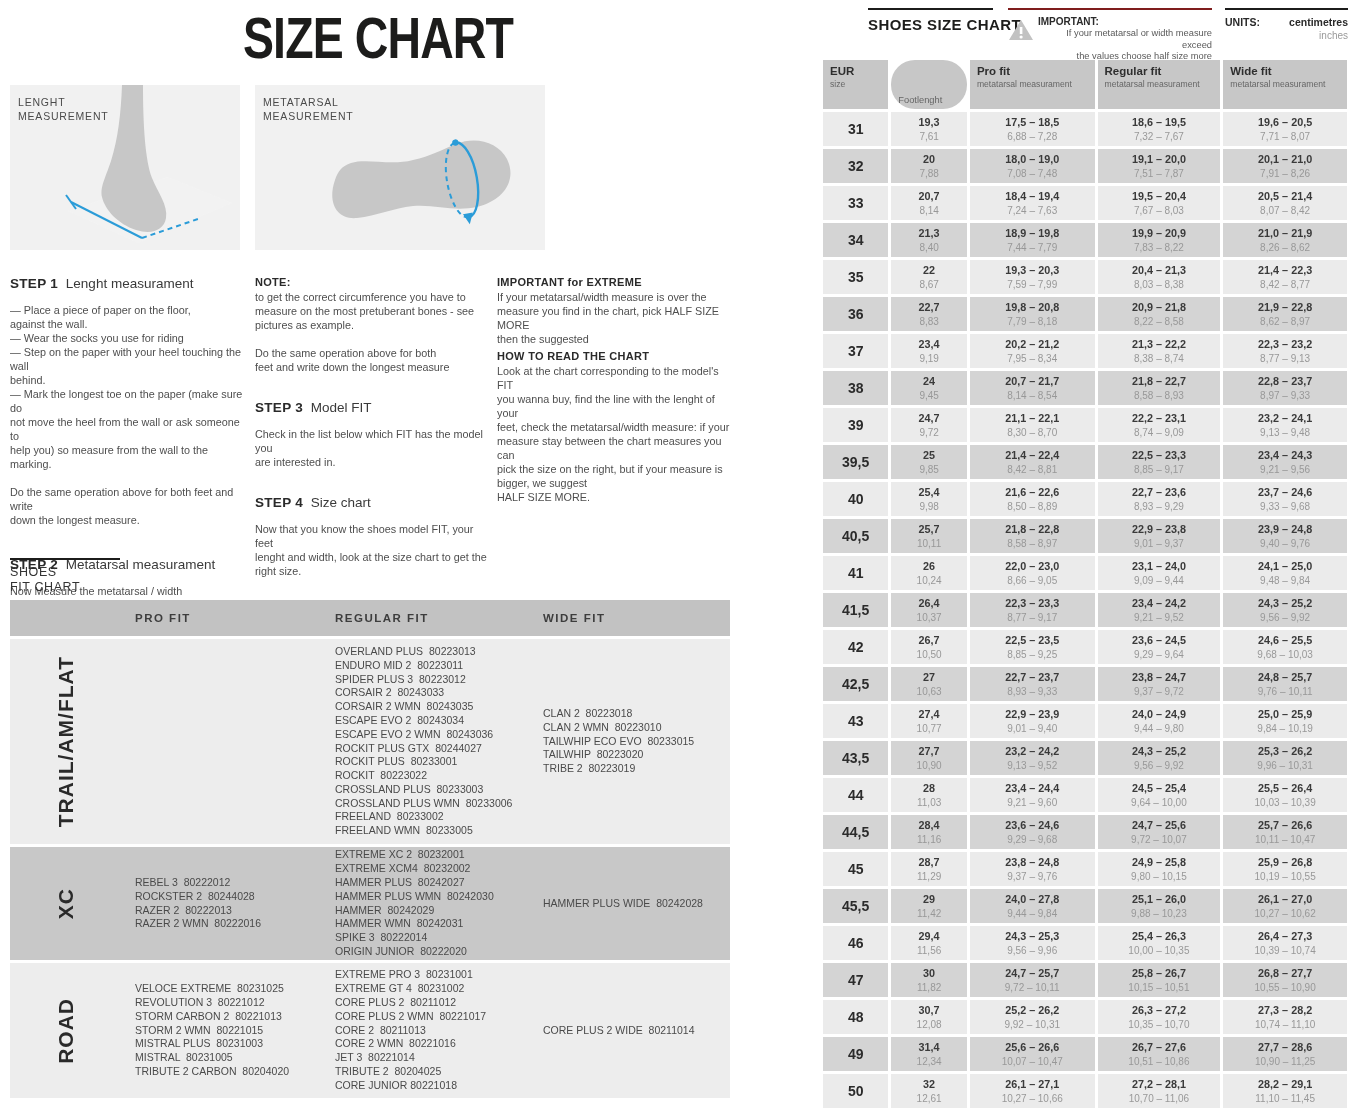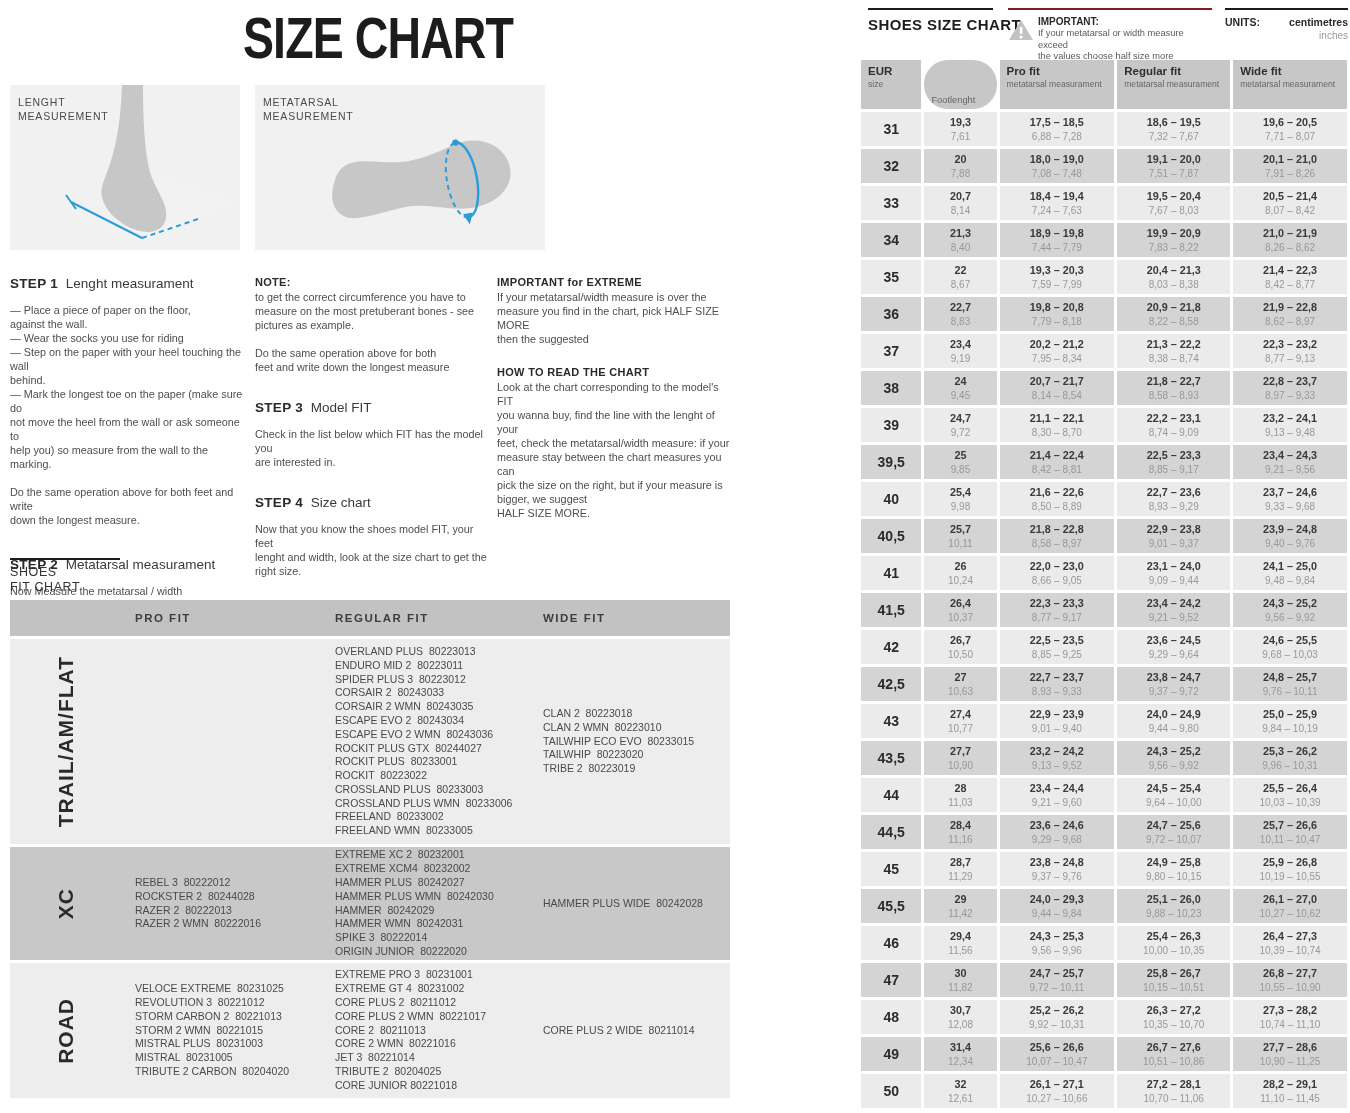--- a/index.html
+++ b/index.html
@@ -17,21 +17,21 @@
     color:#4a4a4a;white-space:pre-line;line-height:14px;z-index:2;}
   .panel svg{position:absolute;left:0;top:0;}
 
   .steps-col{position:absolute;width:233px;top:276px;}
   .col1{left:10px;} .col2{left:255px;} .col3{left:497px;}
   .step-head{font-size:13.5px;color:#2a2a2a;margin:0 0 12px 0;}
   .step-head b{font-weight:bold;letter-spacing:0.3px;}
   .step-head span{font-weight:normal;color:#3a3a3a;margin-left:4px;}
   .mini-head{font-size:11px;font-weight:bold;color:#2a2a2a;letter-spacing:0.3px;margin:0 0 2px 0;}
   .step-body{font-size:10.8px;line-height:14px;color:#4e4e4e;white-space:pre-line;margin:0;}
-  .gap26{margin-top:26px;} .gap20{margin-top:20px;} .gap30{margin-top:30px;}
+  .gap26{margin-top:26px;} .gap20{margin-top:4px;} .gap30{margin-top:30px;}
 
   .fit-heading{position:absolute;left:10px;top:558px;width:110px;border-top:2px solid #1c1c1b;
     padding-top:5px;font-size:12.5px;letter-spacing:0.6px;color:#333;white-space:pre-line;line-height:15px;}
 
   .fit-table{position:absolute;left:10px;top:600px;width:720px;}
   .fit-grid{display:grid;grid-template-columns:112px 200px 212px 196px;}
   .fit-header{background:#c2c2c2;height:36px;align-items:center;font-weight:bold;
     font-size:11.5px;letter-spacing:1.5px;color:#3d3d3d;margin-bottom:3px;}
   .fit-row{margin-bottom:3px;}
   .bg-light{background:#ededed;} .bg-dark{background:#c8c8c8;}
@@ -45,29 +45,29 @@
   .fit-hcell{padding-left:13px;} .fit-hcell.wide-col{padding-left:9px;}
 
   
   .sc-head{position:absolute;left:868px;top:8px;width:480px;height:52px;}
   .sc-title{position:absolute;left:0;top:0;width:125px;border-top:2px solid #1c1c1b;
     padding-top:6px;font-size:15px;font-weight:bold;letter-spacing:0.4px;color:#1d1d1b;white-space:nowrap;}
   .sc-important{position:absolute;left:140px;top:0;width:204px;border-top:2px solid #7f1d1d;padding-top:6px;}
   .sc-important .inner{display:flex;}
   .warn-icon{flex:0 0 30px;padding-top:3px;}
   .imp-label{font-size:10px;font-weight:bold;color:#2a2a2a;margin:0;}
-  .imp-body{font-size:9.3px;line-height:11.5px;color:#5a5a5a;white-space:pre-line;margin:1px 0 0 0;}
+  .imp-body{font-size:9.3px;line-height:11.5px;color:#5a5a5a;white-space:pre-line;margin:1px 0 0 0;text-align:right;}
   .sc-units{position:absolute;left:357px;top:0;width:123px;border-top:2px solid #1c1c1b;
     padding-top:6px;display:flex;justify-content:space-between;}
   .units-label{font-size:10.5px;font-weight:bold;color:#2a2a2a;}
   .units-vals{text-align:right;}
   .units-primary{font-size:10.5px;font-weight:bold;color:#2a2a2a;display:block;}
   .units-secondary{font-size:10px;color:#9a9a9a;display:block;margin-top:2px;}
 
-  table.size-table{position:absolute;left:858px;top:57px;border-collapse:separate;border-spacing:3px;}
+  table.size-table{position:absolute;left:820px;top:57px;border-collapse:separate;border-spacing:3px;}
   table.size-table th{background:#c7c7c7;height:40px;text-align:left;vertical-align:top;
     padding:5px 4px 0 7px;font-weight:normal;}
   table.size-table th .h1{display:block;font-size:11.5px;font-weight:bold;color:#2e2e2e;}
   table.size-table th .h2{display:block;font-size:8.6px;color:#666;margin-top:2px;}
   table.size-table th.foot-h{vertical-align:bottom;padding-bottom:4px;border-radius:24px;}
   table.size-table th.foot-h .h2{font-size:9.3px;}
   .w-size{width:55px;} .w-foot{width:65px;} .w-pro{width:115px;} .w-reg{width:113px;} .w-wide{width:114px;}
   table.size-table td{height:34px;text-align:center;vertical-align:middle;padding:0;}
   table.size-table tbody tr:nth-child(odd) td{background:#ebebeb;}
   table.size-table tbody tr:nth-child(even) td{background:#d4d4d4;}
@@ -702,21 +702,21 @@
             <span class="in">10,19 – 10,55</span>
           </td>
         </tr>
         <tr>
           <td class="size-cell">45,5</td>
           <td>
             <span class="cm">29</span>
             <span class="in">11,42</span>
           </td>
           <td>
-            <span class="cm">24,0 – 29,3</span>
+            <span class="cm">24,0 – 27,8</span>
             <span class="in">9,44 – 9,84</span>
           </td>
           <td>
             <span class="cm">25,1 – 26,0</span>
             <span class="in">9,88 – 10,23</span>
           </td>
           <td>
             <span class="cm">26,1 – 27,0</span>
             <span class="in">10,27 – 10,62</span>
           </td>

